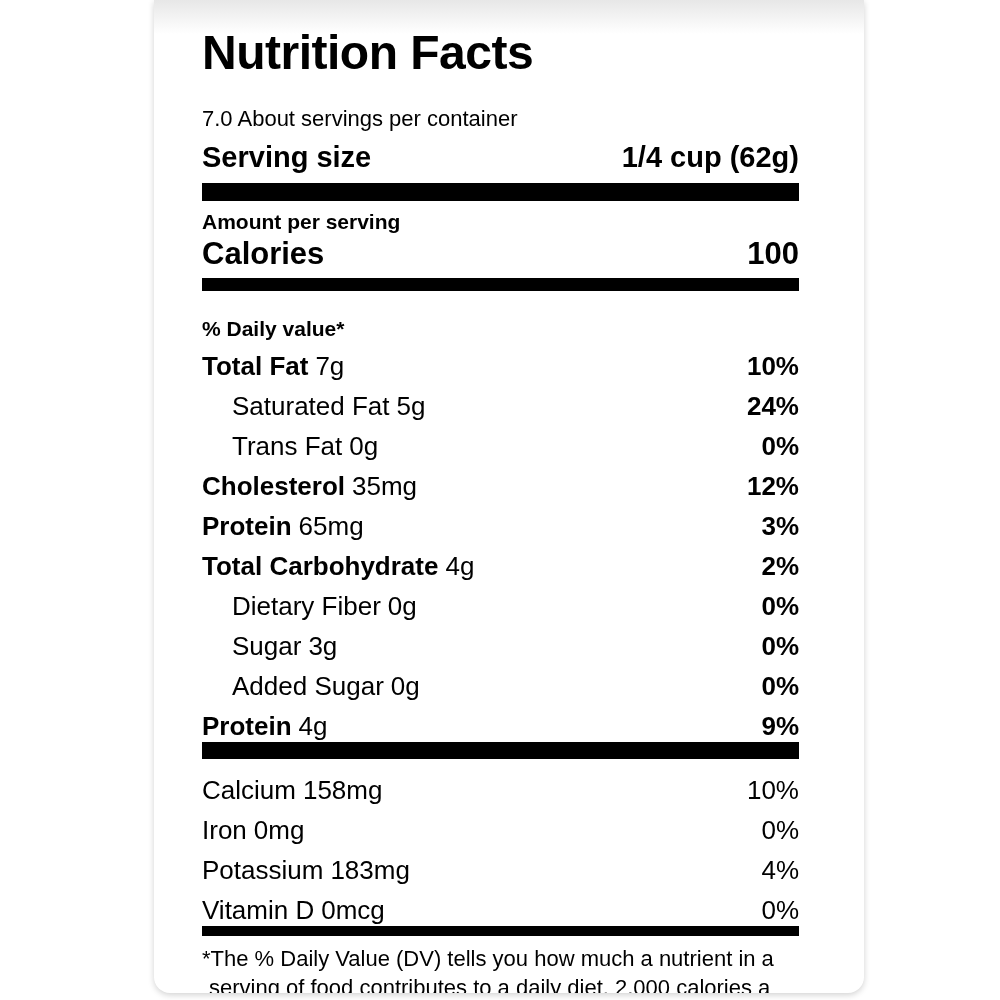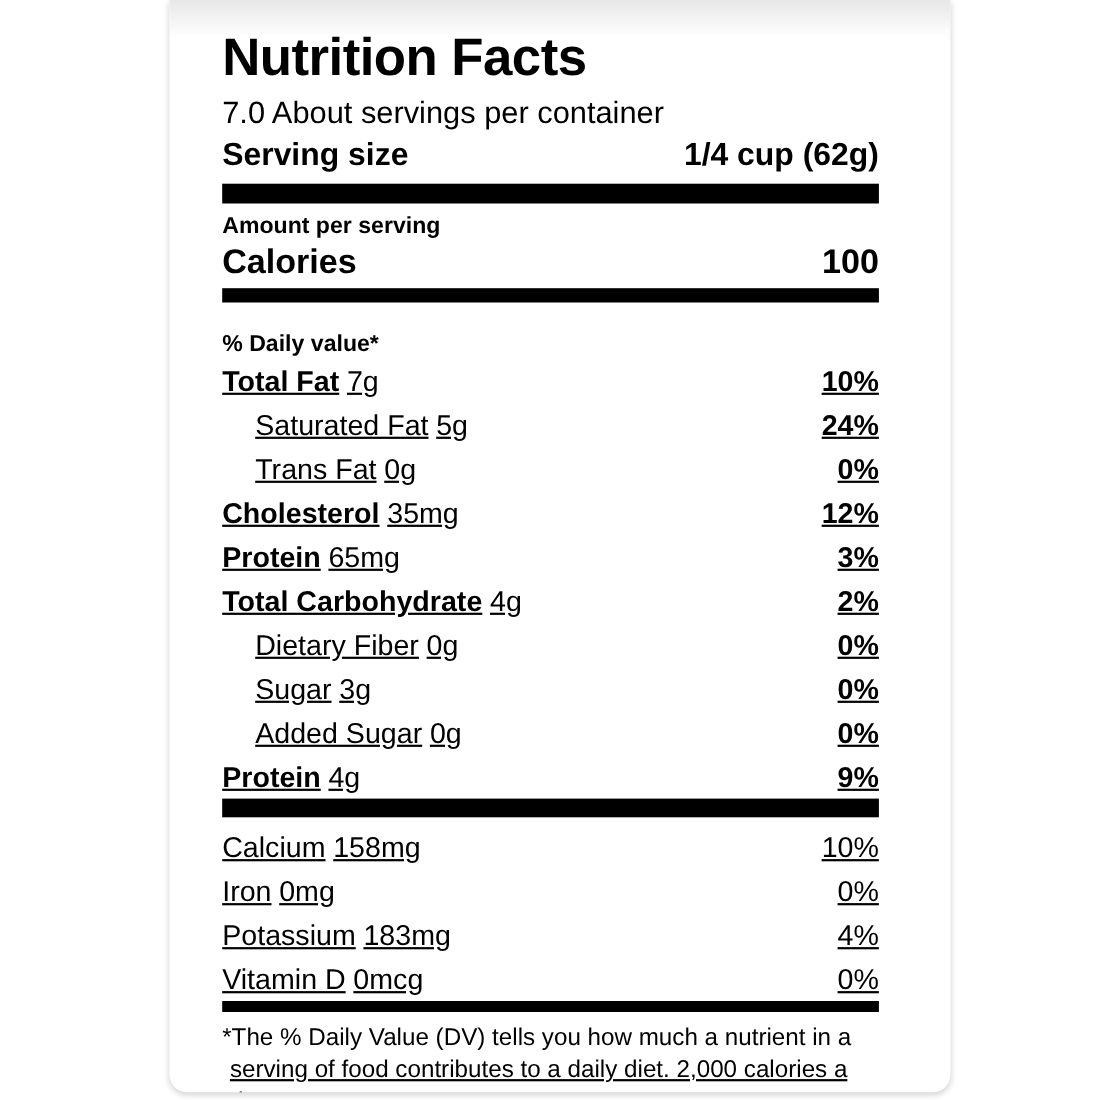--- a/index.html
+++ b/index.html
@@ -28,23 +28,23 @@
     background: linear-gradient(#e7e7e7, rgba(255,255,255,0));
     pointer-events: none;
   }
   .title {
     font-size: 48px;
     font-weight: bold;
     line-height: 50px;
     letter-spacing: -0.5px;
   }
   .subtitle {
-    font-size: 28px;
+    font-size: 22px;
     line-height: 34px;
-    margin-top: 8px;
+    margin-top: 24px;
   }
   .serving-row {
     display: flex; justify-content: space-between; align-items: baseline;
     font-size: 29px; font-weight: bold; line-height: 38px; margin-top: 2px;
   }
   .bar { background: #000; width: 100%; }
   .bar-thick { height: 18px; margin-top: 7px; }
   .bar-thick2 { height: 17px; }
   .bar-med { height: 13px; margin-top: 5px; }
   .bar-med2 { height: 10px; }
@@ -54,23 +54,22 @@
   .calories-row {
     display: flex; justify-content: space-between; align-items: baseline;
     font-size: 31px; font-weight: bold; line-height: 38px; gap: 15px;
   }
   .dv-header {
     font-size: 21px; font-weight: bold; line-height: 26px;
     margin-top: 25px;
   }
   .nrow {
     height: 40px;
-    display: flex; justify-content: space-between; align-items: center;
+    display: flex; justify-content: space-between; align-items: flex-end;
     font-size: 26px;
-    text-decoration: underline;
   }
   .nrow .left { white-space: nowrap; }
   .nrow .left.indent { padding-left: 30px; }
   .nrow .name.b { font-weight: bold; }
   .nrow .dv.b { font-weight: bold; }
   .name { margin-right: 7px; }
   .minerals { margin-top: 7px; }
   .footnote {
     margin-top: 8px;
     font-size: 22px;

